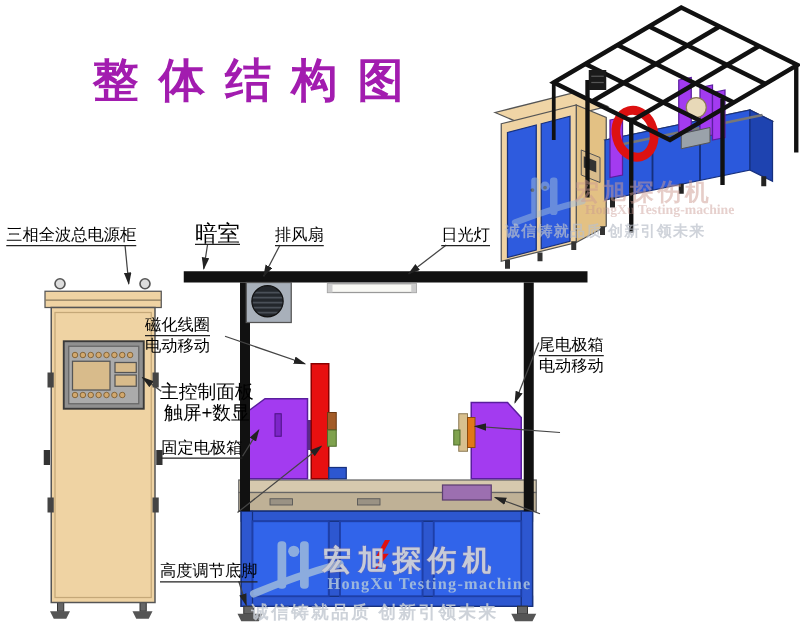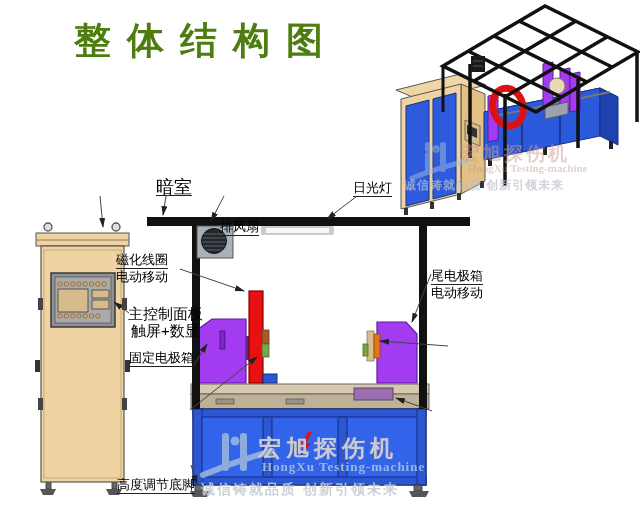--- a/index.html
+++ b/index.html
@@ -1,19 +1,19 @@
 <!DOCTYPE html>
 <html><head>
 <meta charset="utf-8">
 <style>
   html,body{margin:0;padding:0;background:#fff;}
   #canvas{position:relative;width:640px;height:512px;background:#fff;overflow:hidden;
           font-family:"Liberation Sans","DejaVu Sans",sans-serif;}
-  #title{position:absolute;left:74px;top:16px;font-size:37px;font-weight:600;
-         color:#4d7c0f;letter-spacing:16px;white-space:nowrap;}
+  #title{position:absolute;left:74px;top:40px;font-size:37px;font-weight:600;
+         color:#a21caf;letter-spacing:16px;white-space:nowrap;}
   svg{position:absolute;left:0;top:0;}
   .label{position:absolute;font-size:13px;line-height:16px;color:#000;text-align:center;
          white-space:nowrap;}
   .label span{display:block;}
   .label .ul{display:inline-block;border-bottom:1px solid #222;padding-bottom:0;}
   .big{font-size:15px;line-height:17px;}
   .wm{position:absolute;white-space:nowrap;pointer-events:none;}
   .wm-cn{font-size:23px;font-weight:bold;letter-spacing:5px;color:rgba(200,208,220,0.95);
          text-shadow:0 0 1px rgba(195,125,110,0.75);}
   .wm-en{font-family:"Liberation Serif","DejaVu Serif",serif;font-weight:bold;
@@ -242,41 +242,44 @@
   </svg>
 
   <div class="wm wm-cn" style="left:258px;top:433px;">宏旭探伤机</div>
   <div class="wm wm-en" style="left:262px;top:459px;">HongXu Testing-machine</div>
   <div class="wm wm-slogan" style="left:201px;top:481px;">诚信铸就品质  创新引领未来</div>
 
   <div class="wm wm-cn-s" style="left:460px;top:141px;">宏旭探伤机</div>
   <div class="wm wm-en-s" style="left:468px;top:162px;">HongXu Testing-machine</div>
   <div class="wm wm-slogan-s" style="left:404px;top:177px;">诚信铸就品质  创新引领未来</div>
 
+  <div class="label" style="left:5px;top:180px;">
+    <span class="ul">三相全波总电源柜</span>
+  </div>
   <div class="label" style="left:156px;top:179px;font-size:18px;">
     <span class="ul">暗室</span>
   </div>
-  <div class="label" style="left:220px;top:180px;margin-top:39px;">
+  <div class="label" style="left:220px;top:180px;">
     <span class="ul">排风扇</span>
   </div>
   <div class="label" style="left:353px;top:180px;">
     <span class="ul">日光灯</span>
   </div>
   <div class="label" style="left:116px;top:252px;">
     <span class="ul">磁化线圈</span>
     <span>电动移动</span>
   </div>
   <div class="label big" style="left:128px;top:305px;">
     <span>主控制面板</span>
     <span>触屏+数显</span>
   </div>
   <div class="label" style="left:129px;top:350px;">
     <span class="ul">固定电极箱</span>
   </div>
-  <div class="label" style="left:117px;top:449px;margin-top:28px;">
+  <div class="label" style="left:128px;top:449px;">
     <span class="ul">高度调节底脚</span>
   </div>
   <div class="label" style="left:431px;top:268px;">
     <span class="ul">尾电极箱</span>
     <span>电动移动</span>
   </div>
 
 </div>
 
 </body></html>

